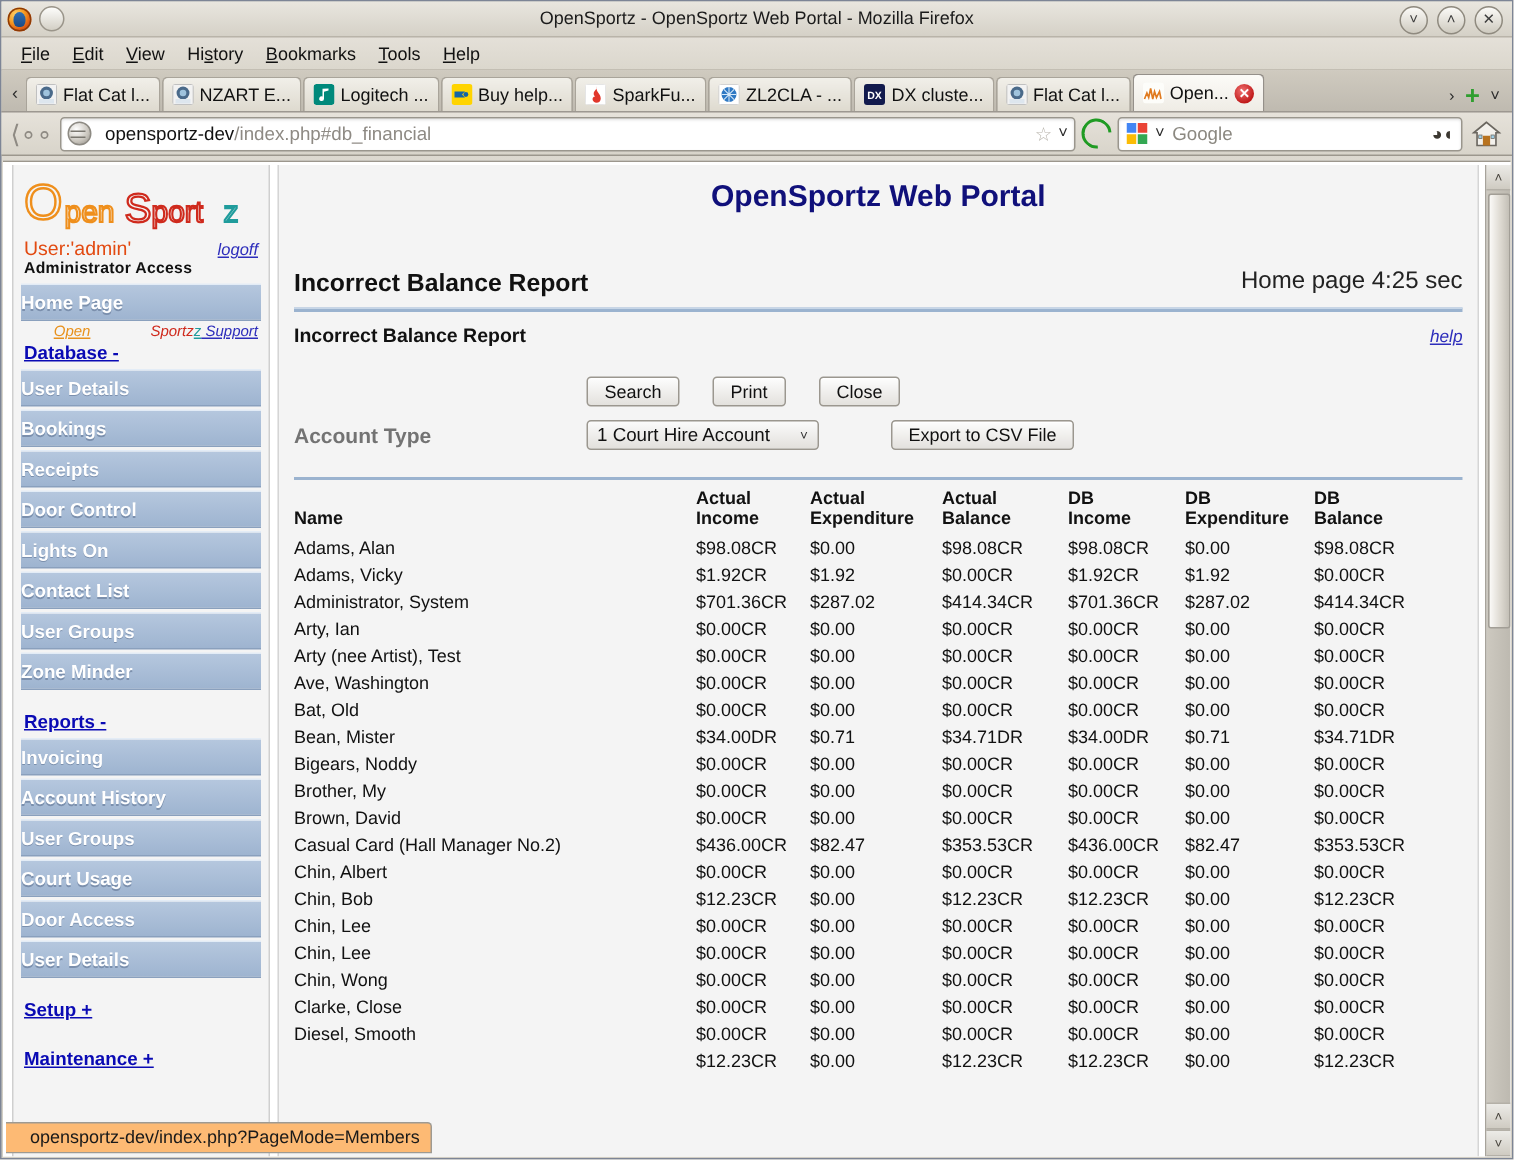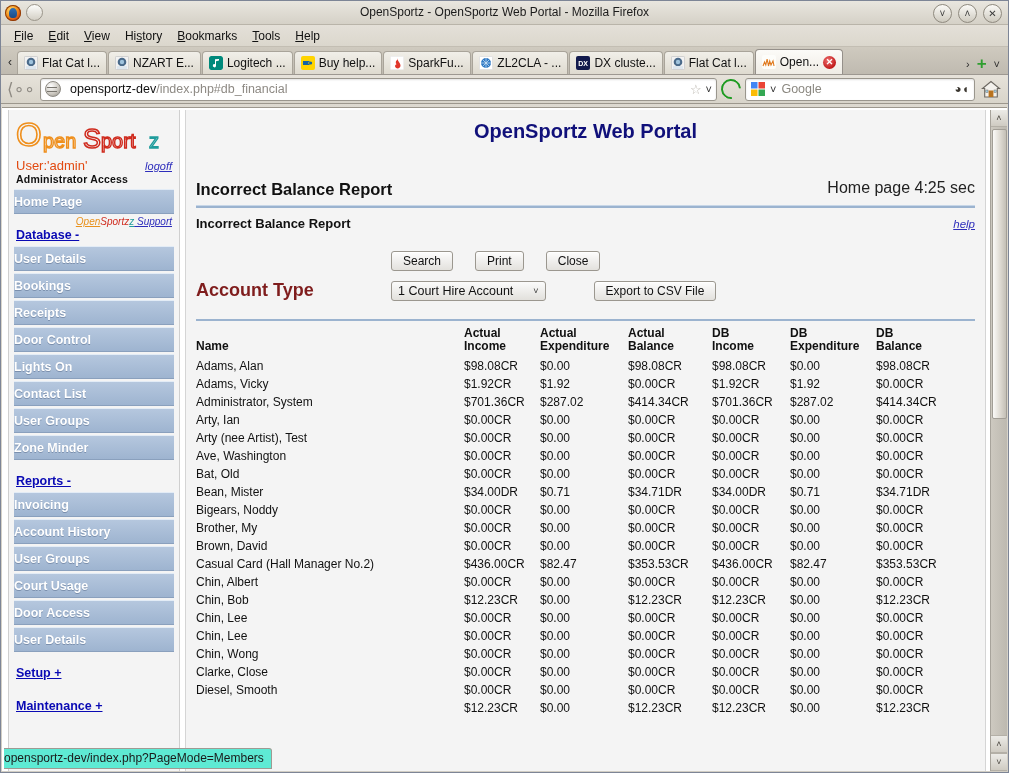--- a/index.html
+++ b/index.html
@@ -200,21 +200,21 @@
     border-bottom:1px solid #8aa0bd;
     color:#ffffff;
     font-weight:bold;font-size:12.5px;
     display:flex;align-items:center;
     margin-bottom:2px;
     text-shadow:0 1px 0 rgba(90,110,140,.55);
     box-sizing:border-box;
   }
   .support-line{text-align:right;font-size:10px;font-style:italic;margin:2px 2px 0 0;}
   .support-line .o{color:#e8911c;text-decoration:underline;}
-  .support-line .s{color:#cf2a1d;}
+  .support-line .s{color:#cf2a1d;margin-left:40px;}
   .support-line .z{color:#1f9c9c;text-decoration:underline;}
   .support-line .sup{color:#2d2dbb;text-decoration:underline;}
   .section-link{
     display:block;color:#0a0ab4;font-size:12.5px;font-weight:bold;
     text-decoration:underline;margin:1px 0 4px 2px;
   }
   .grp-gap{height:11px;}
 
   
   .content{
@@ -250,21 +250,21 @@
   .btn-row{display:flex;gap:22px;padding-left:195px;}
   .btn{
     background:linear-gradient(#fdfdfd,#e3e1dd);
     border:1px solid #9b978f;border-radius:3px;
     font-size:12px;color:#111;
     padding:2px 11px;
     box-shadow:0 1px 0 rgba(255,255,255,.8) inset;
     font-family:"Liberation Sans", sans-serif;
   }
   .frow{display:flex;align-items:center;margin-top:9px;}
-  .flabel{width:195px;font-size:18px;font-weight:bold;color:#7f1d1d;}
+  .flabel{width:195px;font-size:14px;font-weight:bold;color:#737373;}
   .select{
     background:linear-gradient(#fbfbfb,#e2e0dc);
     border:1px solid #9b978f;border-radius:3px;
     font-size:12.5px;color:#111;padding:2px 6px;
     display:inline-flex;align-items:center;gap:20px;
     min-width:128px;
   }
   .select .caret{font-size:9px;color:#333;margin-left:auto;}
   .checkbox{
     width:15px;height:15px;border:1px solid #8d8a83;border-radius:2px;
@@ -317,25 +317,25 @@
   .sb-arrow.bot2{
     width:16px;height:16px;display:flex;align-items:center;justify-content:center;
     font-size:9px;color:#4a463f;
     background:linear-gradient(#ecebe7,#cfcbc2);
     border-top:1px solid #b4b0a7;flex:0 0 auto;
   }
 
   
   .statusbar{
     position:absolute;left:2px;bottom:2px;
-    background:#5eead4;
+    background:#fdba74;
     border:1px solid #9e9a92;
     border-left:none;
     font-size:12px;color:#1a1a1a;
-    padding:2px 7px 3px 0;
+    padding:2px 7px 3px 16px;
     border-radius:0 3px 0 0;
     z-index:20;
     white-space:nowrap;
   }
 </style>
 </head>
 <body>
 
 <div class="win">
 

